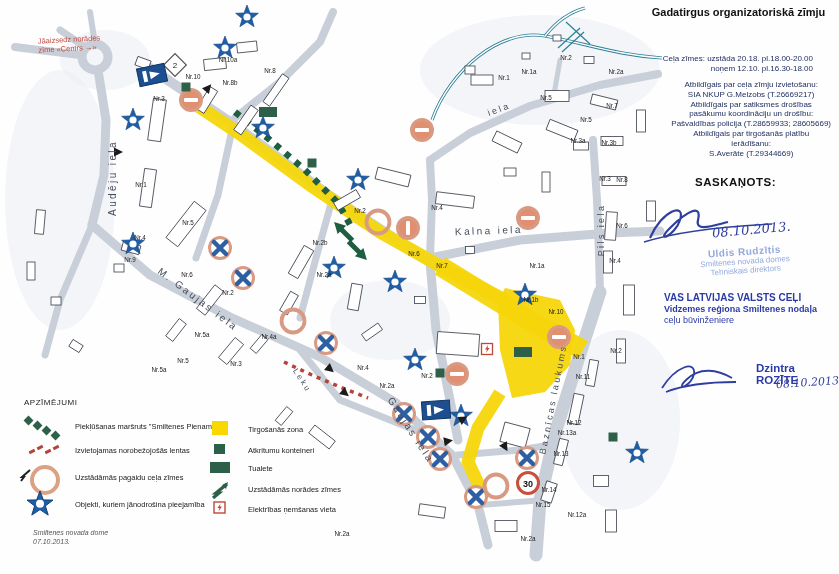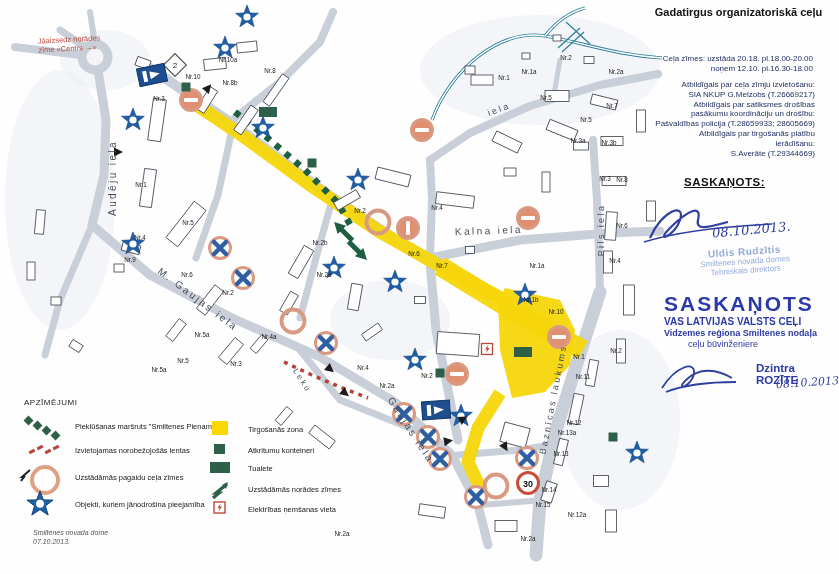--- a/index.html
+++ b/index.html
@@ -7,35 +7,35 @@
        font-family:"Liberation Sans",sans-serif;overflow:hidden;}
   .page{position:absolute;inset:0;background:#fefefe;}
   svg text{font-family:"Liberation Sans",sans-serif;}
 
   
   .rc{position:absolute;left:640px;top:0;width:199px;height:574px;}
   .rc-title{position:absolute;left:2px;top:6px;width:193px;text-align:center;
             font-size:11px;font-weight:bold;color:#111;line-height:13px;}
   .rc-times{position:absolute;right:26px;top:54px;text-align:right;
             font-size:8px;color:#1B2A5E;line-height:10px;}
-  .rc-resp{position:absolute;right:24px;top:80px;text-align:right;
+  .rc-resp{position:absolute;right:8px;top:80px;text-align:center;
            font-size:8px;color:#1B2A5E;line-height:9.8px;}
-  .rc-sask{position:absolute;left:44px;top:176px;font-size:11.5px;font-weight:bold;
-           color:#111;letter-spacing:.5px;text-decoration:underline;}
+  .rc-sask{position:absolute;left:55px;top:176px;font-size:11.5px;font-weight:bold;
+           color:#111;letter-spacing:.5px;}
   .hand{font-family:"DejaVu Serif",serif;font-style:italic;color:#2F3F9F;}
   .rc-date1{position:absolute;left:72px;top:222px;font-size:13px;transform:rotate(-5deg);}
   .stamp-sm{position:absolute;left:30px;top:246px;width:150px;text-align:center;
             color:#93A9D9;transform:rotate(-4deg);}
   .stamp-sm .l1{font-size:10px;font-weight:bold;letter-spacing:.5px;}
   .stamp-sm .l2,.stamp-sm .l3{font-size:8px;}
   .stamp-big{position:absolute;left:24px;top:292px;color:#2B3AA6;}
   .sb-title{font-size:21px;font-weight:bold;letter-spacing:2px;}
   .sb-org{margin-top:0;font-size:10px;font-weight:bold;}
   .sb-dept{font-size:9px;font-weight:bold;margin-top:1px;}
-  .sb-role{font-size:9px;margin-top:1px;margin-left:24px;}
+  .sb-role{font-size:9px;margin-top:1px;}
   .sb-name{position:absolute;left:92px;top:70px;font-size:11.5px;font-weight:bold;}
   .sb-date{position:absolute;left:112px;top:84px;font-size:11px;transform:rotate(-4deg);}
   .sigsvg{position:absolute;}
 
   
   .legend{position:absolute;left:0;top:0;width:420px;height:574px;pointer-events:none;}
   .lg-title{position:absolute;left:24px;top:398px;font-size:8px;color:#222;letter-spacing:.5px;}
   .lg-label{position:absolute;font-size:7.5px;color:#1a1a1a;white-space:nowrap;}
   .dm{position:absolute;width:7px;height:7px;background:#2E5F49;transform:rotate(45deg);}
   .rd{position:absolute;width:6px;height:3px;background:#B5433A;transform:rotate(-25deg);}
@@ -422,21 +422,21 @@
     </svg>
 
   <div class="map-note">
     <div>Jāaizsedz norādes</div>
     <div>zīme «Centrs →»</div>
   </div>
 
   
   <div class="rc">
     <div class="rc-title">
-      <div>Gadatirgus organizatoriskā ceļu</div>
+      <div>Gadatirgus organizatoriskā zīmju</div>
     </div>
     <div class="rc-times">
       <div>Ceļa zīmes: uzstāda 20.18. pl.18.00-20.00</div>
       <div>noņem 12.10. pl.16.30-18.00</div>
     </div>
     <div class="rc-resp">
       <div>Atbildīgais par ceļa zīmju izvietošanu:</div>
       <div>SIA NKUP G.Melzobs (T.26669217)</div>
       <div>Atbildīgais par satiksmes drošības</div>
       <div>pasākumu koordināciju un drošību:</div>
@@ -453,21 +453,20 @@
     </svg>
     <div class="rc-date1 hand">08.10.2013.</div>
 
     <div class="stamp-sm">
       <div class="l1">Uldis Rudzītis</div>
       <div class="l2">Smiltenes novada domes</div>
       <div class="l3">Tehniskais direktors</div>
     </div>
 
     <div class="stamp-big">
-      <div class="sb-title">SASKAŅOTS</div>
       <div class="sb-org">VAS LATVIJAS VALSTS CEĻI</div>
       <div class="sb-dept">Vidzemes reģiona Smiltenes nodaļa</div>
       <div class="sb-role">ceļu būvinženiere</div>
       <div class="sb-name">Dzintra ROZĪTE</div>
       <div class="sb-date hand">08.10.2013.</div>
       <svg class="sigsvg" style="left:-8px;top:66px" width="90" height="42" viewBox="0 0 90 42">
         <path d="M6,30 C20,8 40,2 38,16 C36,28 18,34 30,22 C44,8 62,12 76,20 M10,34 C30,26 56,24 80,24" stroke="#2F3F9F" stroke-width="1.8" fill="none"></path>
       </svg>
     </div>
   </div>

